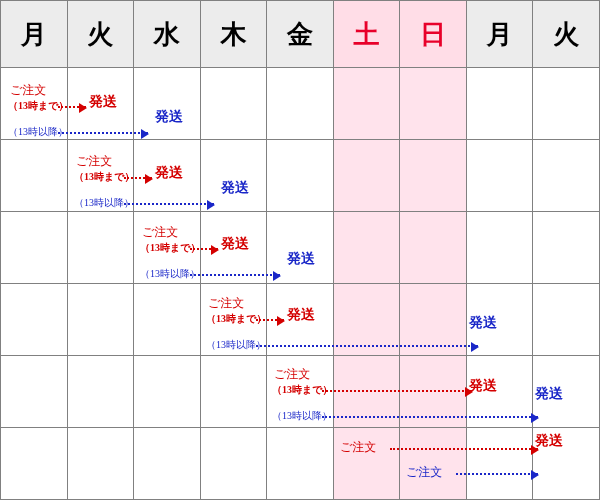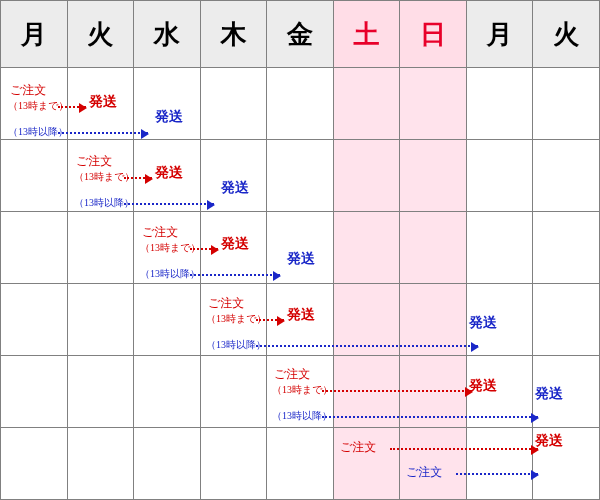--- a/index.html
+++ b/index.html
@@ -61,20 +61,21 @@
     font-family:"Liberation Serif", serif;
     line-height:1;
   }
   .lbl.order{
     color:#d40000;
     font-size:12px;
   }
   .lbl.order-sub{
     color:#d40000;
     font-size:10px;
+    font-weight:bold;
   }
   .lbl.order-blue-sub{
     color:#1a27c8;
     font-size:10px;
   }
   .lbl.ship-red{
     color:#d40000;
     font-size:14px;
     font-weight:bold;
   }

